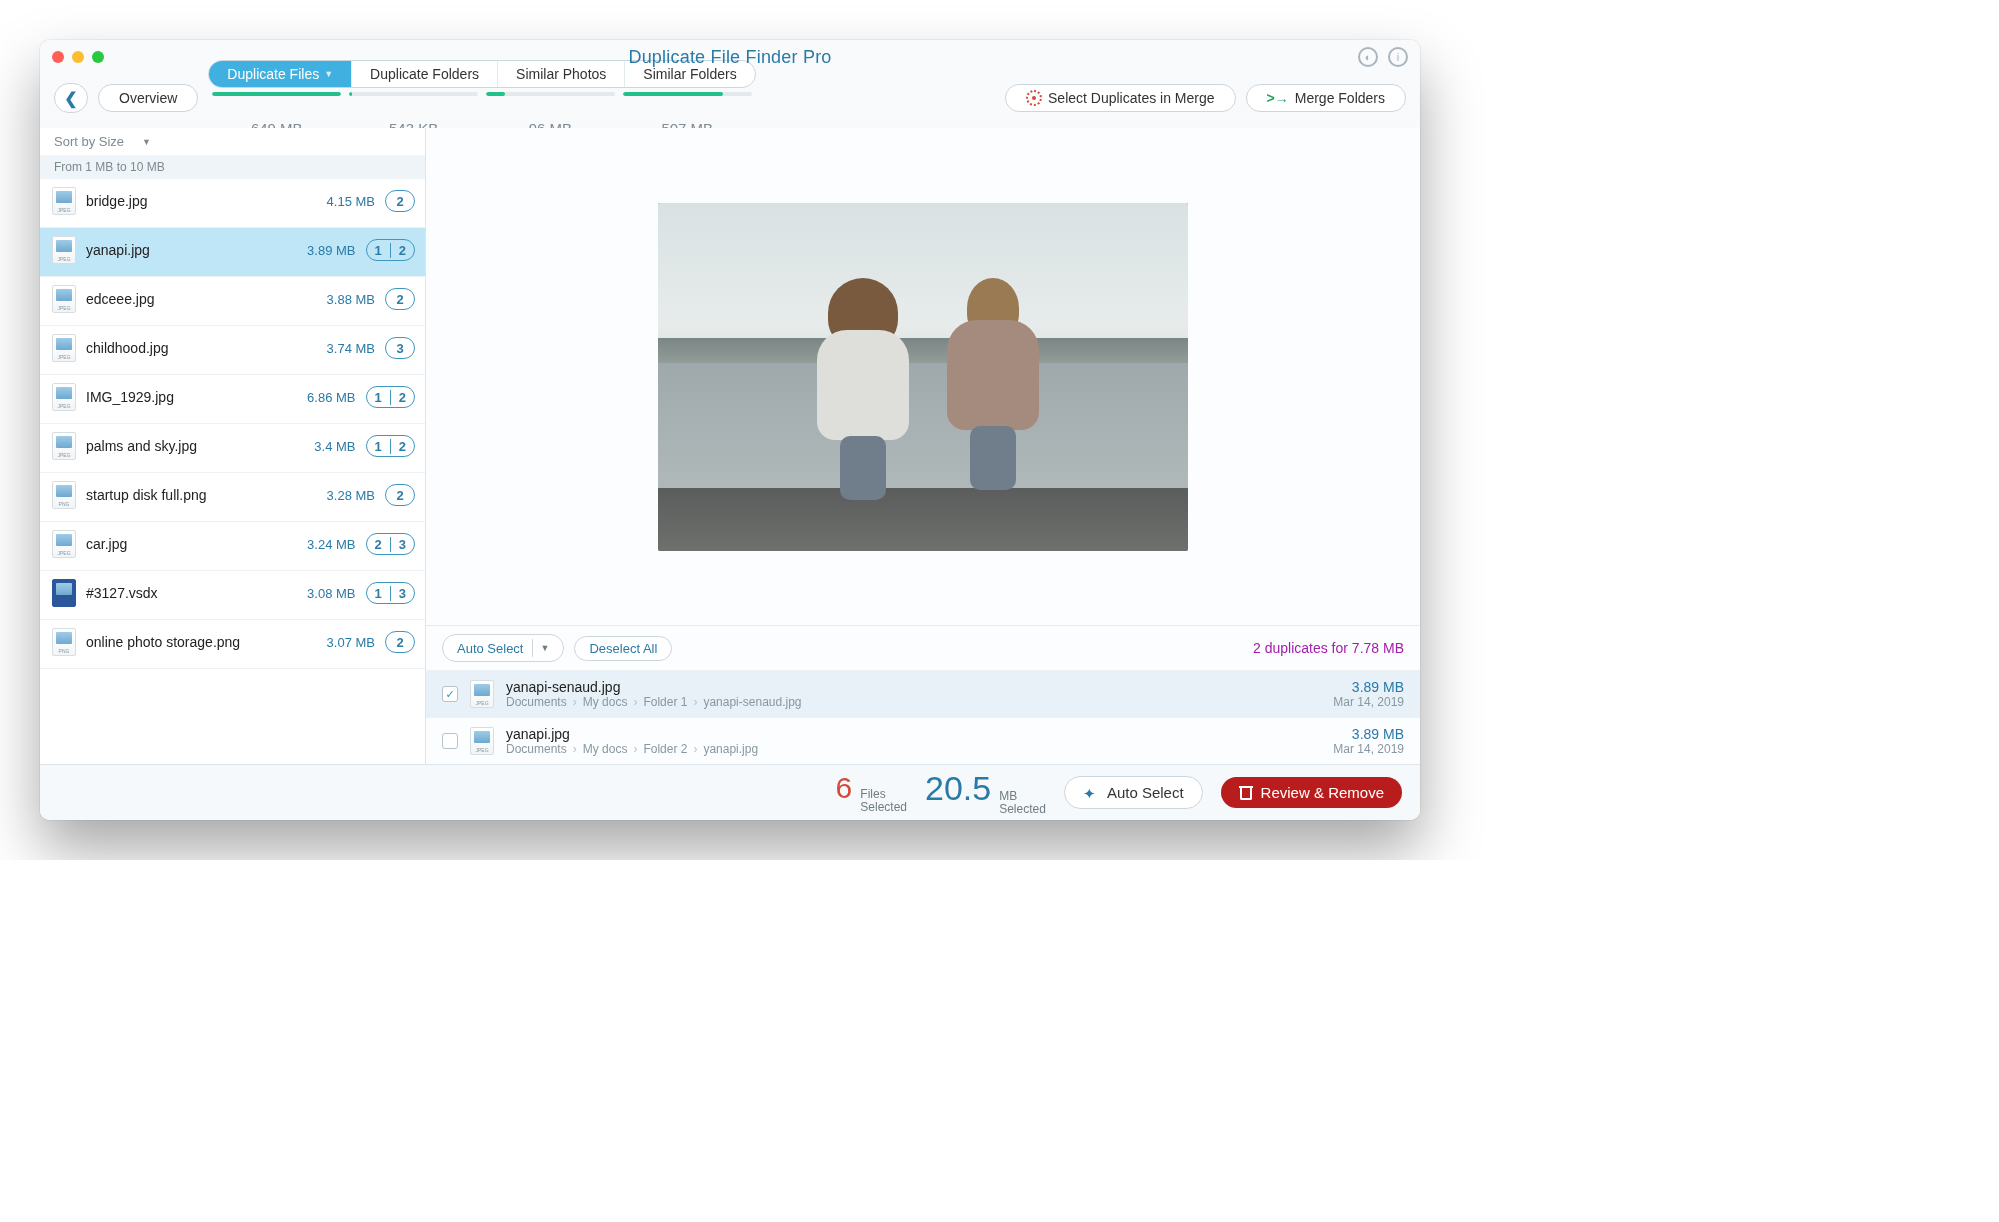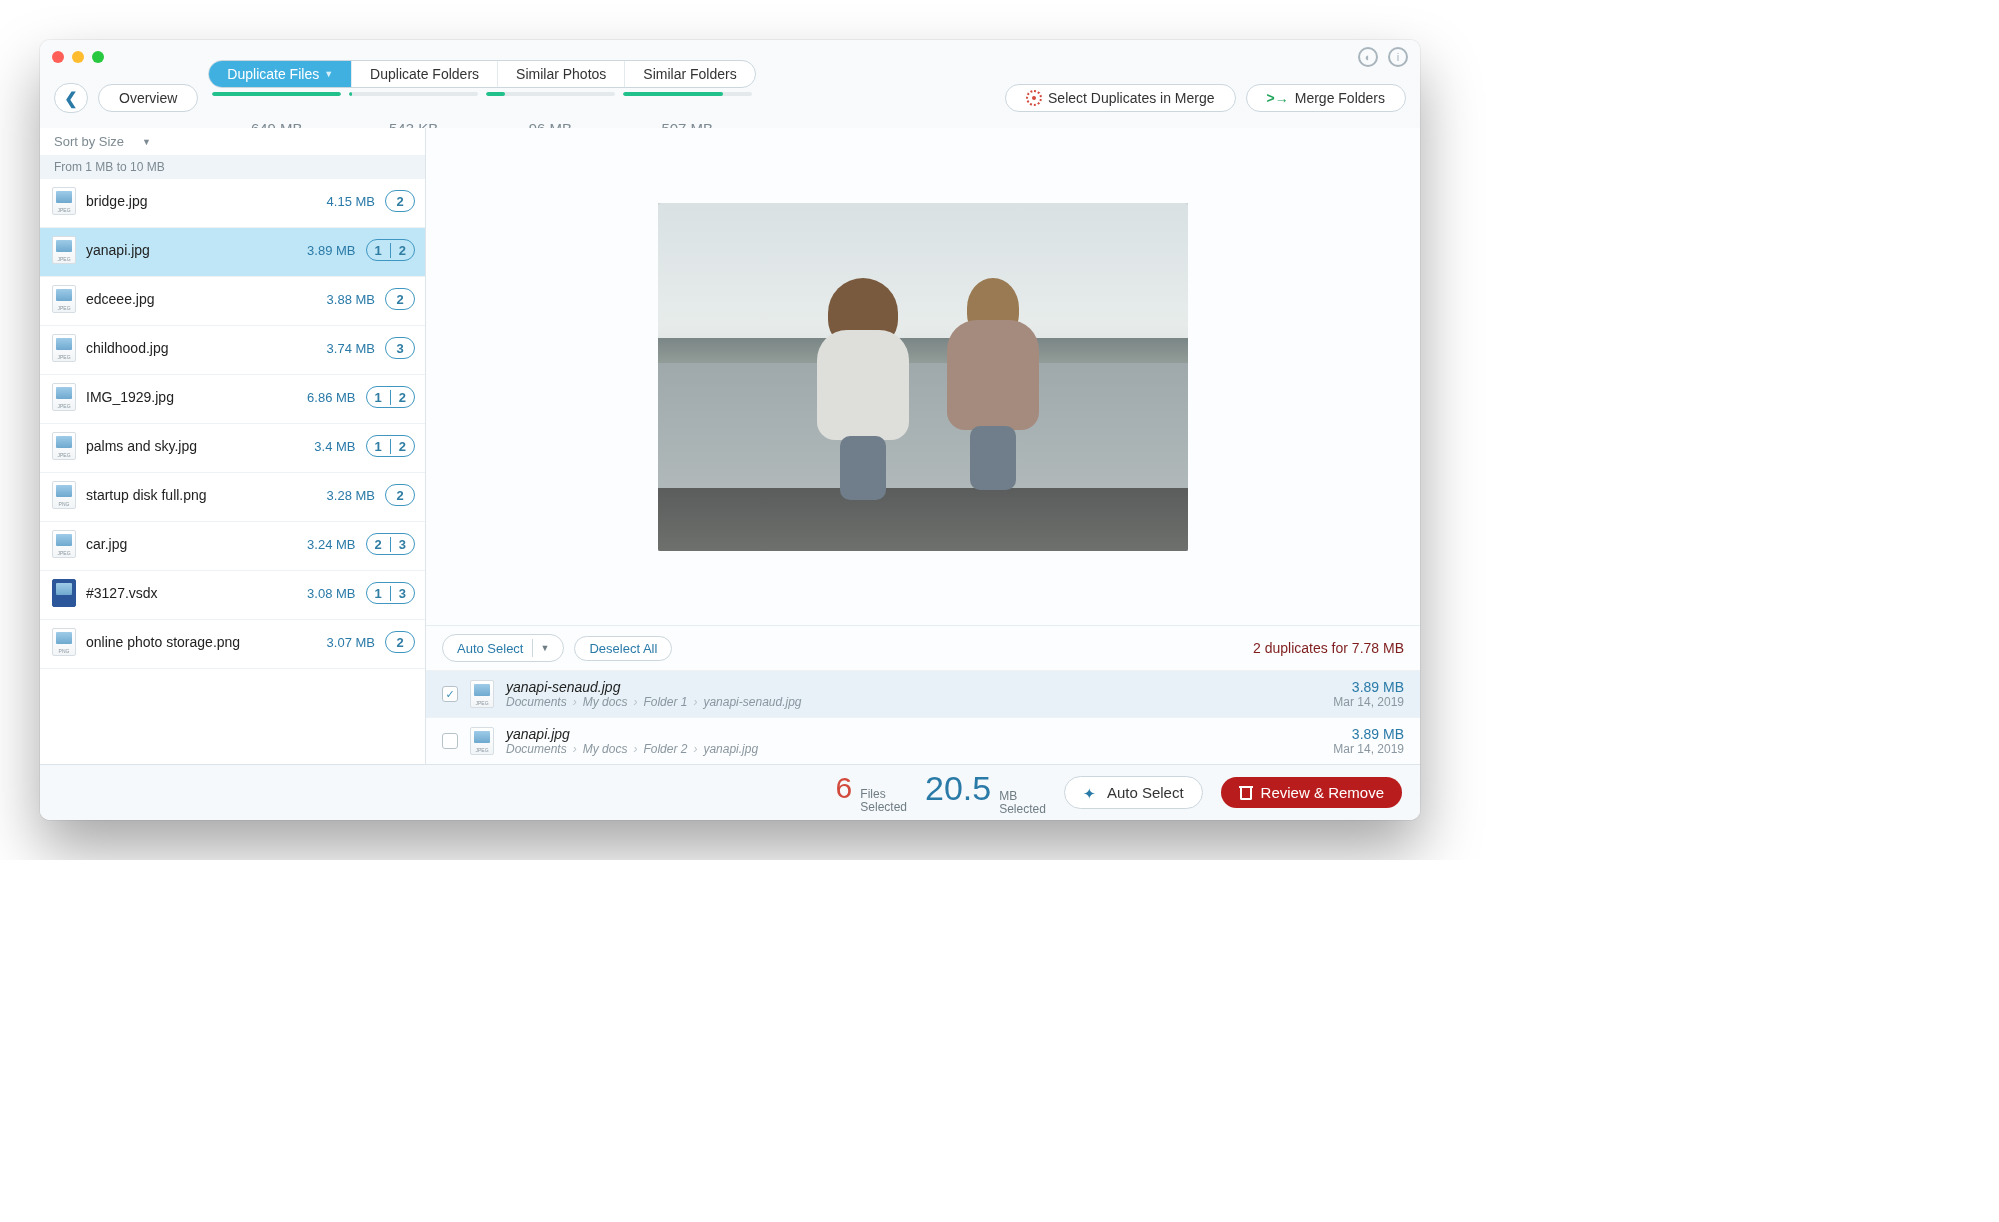--- a/index.html
+++ b/index.html
@@ -84,26 +84,26 @@
 .person{position:absolute;bottom:8%;width:110px;height:230px;}
 .person.p1{left:150px;} .person.p2{left:280px;}
 .person .hair{width:70px;height:70px;background:#7a5a3f;border-radius:50% 50% 40% 40%;margin:-15px auto 0;}
 .person.p2 .hair{background:#9a7a52;width:52px;height:60px;}
 .person .body{width:92px;height:110px;border-radius:30px 30px 18px 18px;margin:-18px auto 0;}
 .person.p1 .body{background:#dedfda;} .person.p2 .body{background:#a58a7e;}
 .person .legs{width:46px;height:64px;background:#6f7e8a;margin:-4px auto 0;border-radius:10px;}
 .dup-toolbar{ display:flex; align-items:center; padding:8px 16px; gap:10px; border-top:1px solid #e6edf1;}
 .dup-toolbar .small-pill{ border:1px solid #cbd6dd; background:#fff; border-radius:14px; padding:4px 14px; font-size:13px; color:#2a7aa8; display:flex; align-items:center; gap:8px;}
 .dup-toolbar .small-pill .sep{width:1px;height:18px;background:#cbd6dd;}
-.dup-summary{margin-left:auto;font-size:14px;color:#7f1d1d;}
+.dup-summary{margin-left:auto;font-size:14px;color:#a21caf;}
 .dup-rows{ }
 .dup-row{ display:flex; align-items:center; padding:8px 16px; gap:12px; border-top:1px solid #eef2f4;}
 .dup-row.sel{ background:#e7f1f7;}
 .chk{ width:16px;height:16px;border:1px solid #b6c2ca;border-radius:3px;background:#fff;display:flex;align-items:center;justify-content:center;font-size:11px;color:#3a8fb9;}
-.dup-info{ flex:1; min-width:0;font-style:italic;}
+.dup-info{ flex:1; min-width:0;}
 .dup-name{ font-size:14px;color:#222;}
 .dup-path{ font-size:12px;color:#8a97a0; display:flex; gap:6px; align-items:center;}
 .dup-path .sep{color:#b8c2c8;}
 .dup-meta{ text-align:right;}
 .dup-meta .sz{font-size:14px;color:#2a7aa8;}
 .dup-meta .dt{font-size:12px;color:#8a97a0;}
 .footer{ height:56px; border-top:1px solid #dde5ea; background:#f6f9fb; display:flex; align-items:center; padding:0 18px; gap:18px;}
 .footer .spacer{flex:1;}
 .stat{ display:flex; align-items:baseline; gap:8px;}
 .stat .num{ font-size:30px; font-weight:300;}
@@ -123,20 +123,21 @@
 </head>
 <body>
 
 <div class="window">
   <div class="titlebar">
     <div class="traffic">
       <span class="r"></span>
       <span class="y"></span>
       <span class="g"></span>
     </div>
+    <div class="title">Duplicate File Finder Pro</div>
     <div class="titlebar-right">
       <span class="icon-circ">◐</span>
       <span class="icon-circ">i</span>
     </div>
   </div>
 
   <div class="toolbar">
     <div class="back-btn">❮</div>
     <div class="pill">Overview</div>
     <div class="seg-group">

